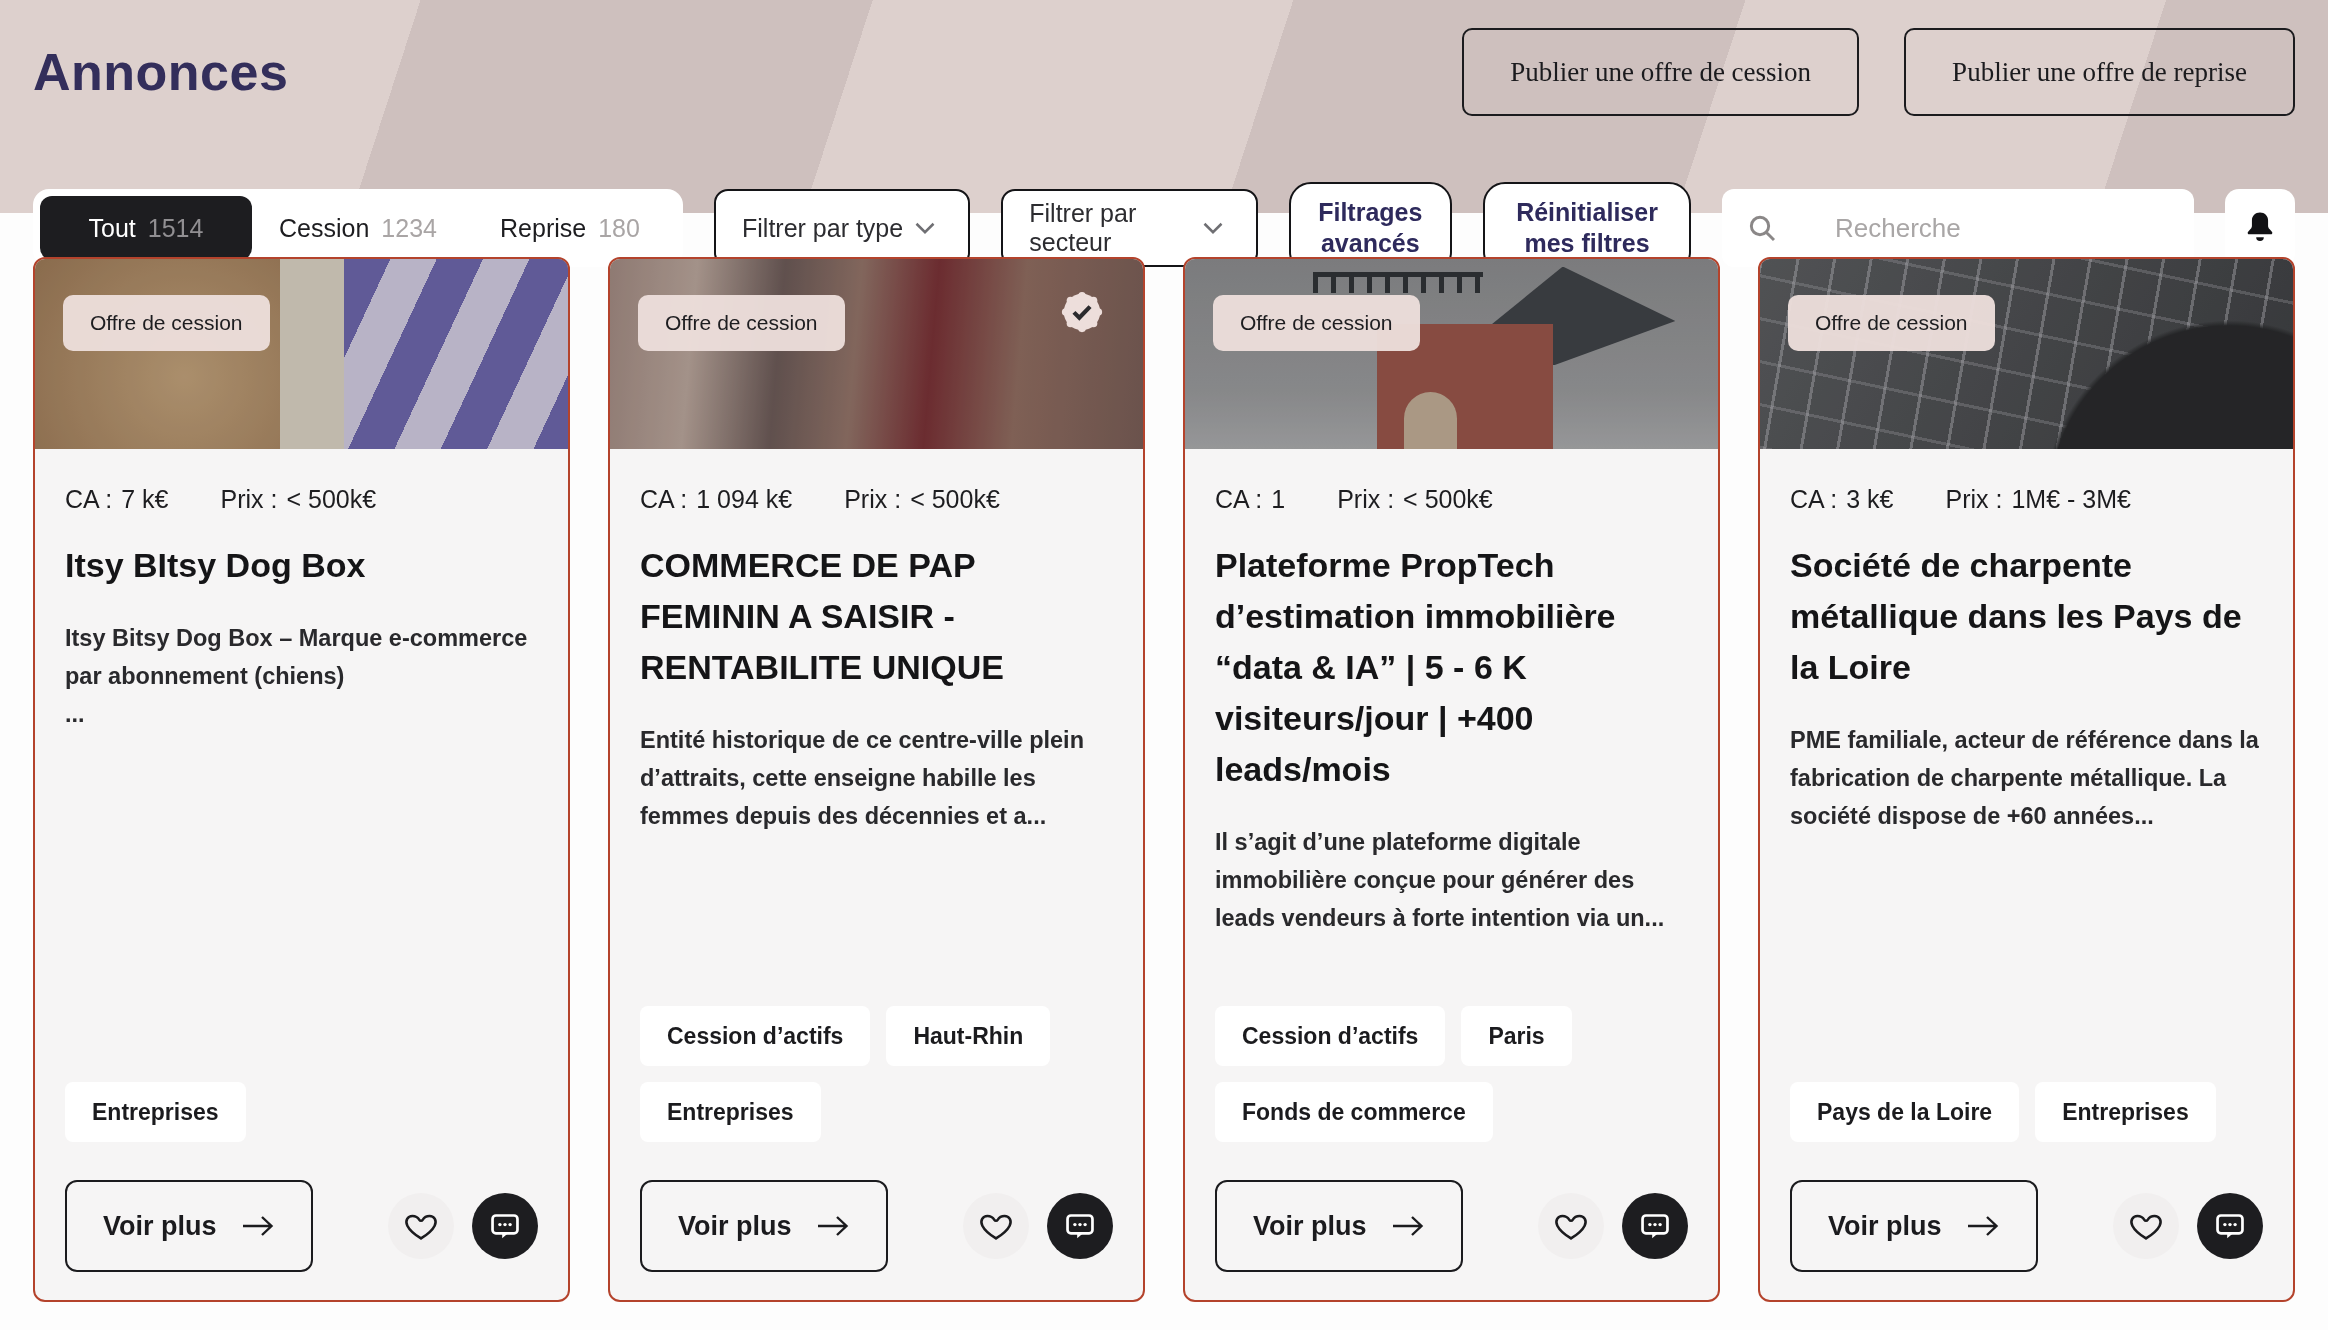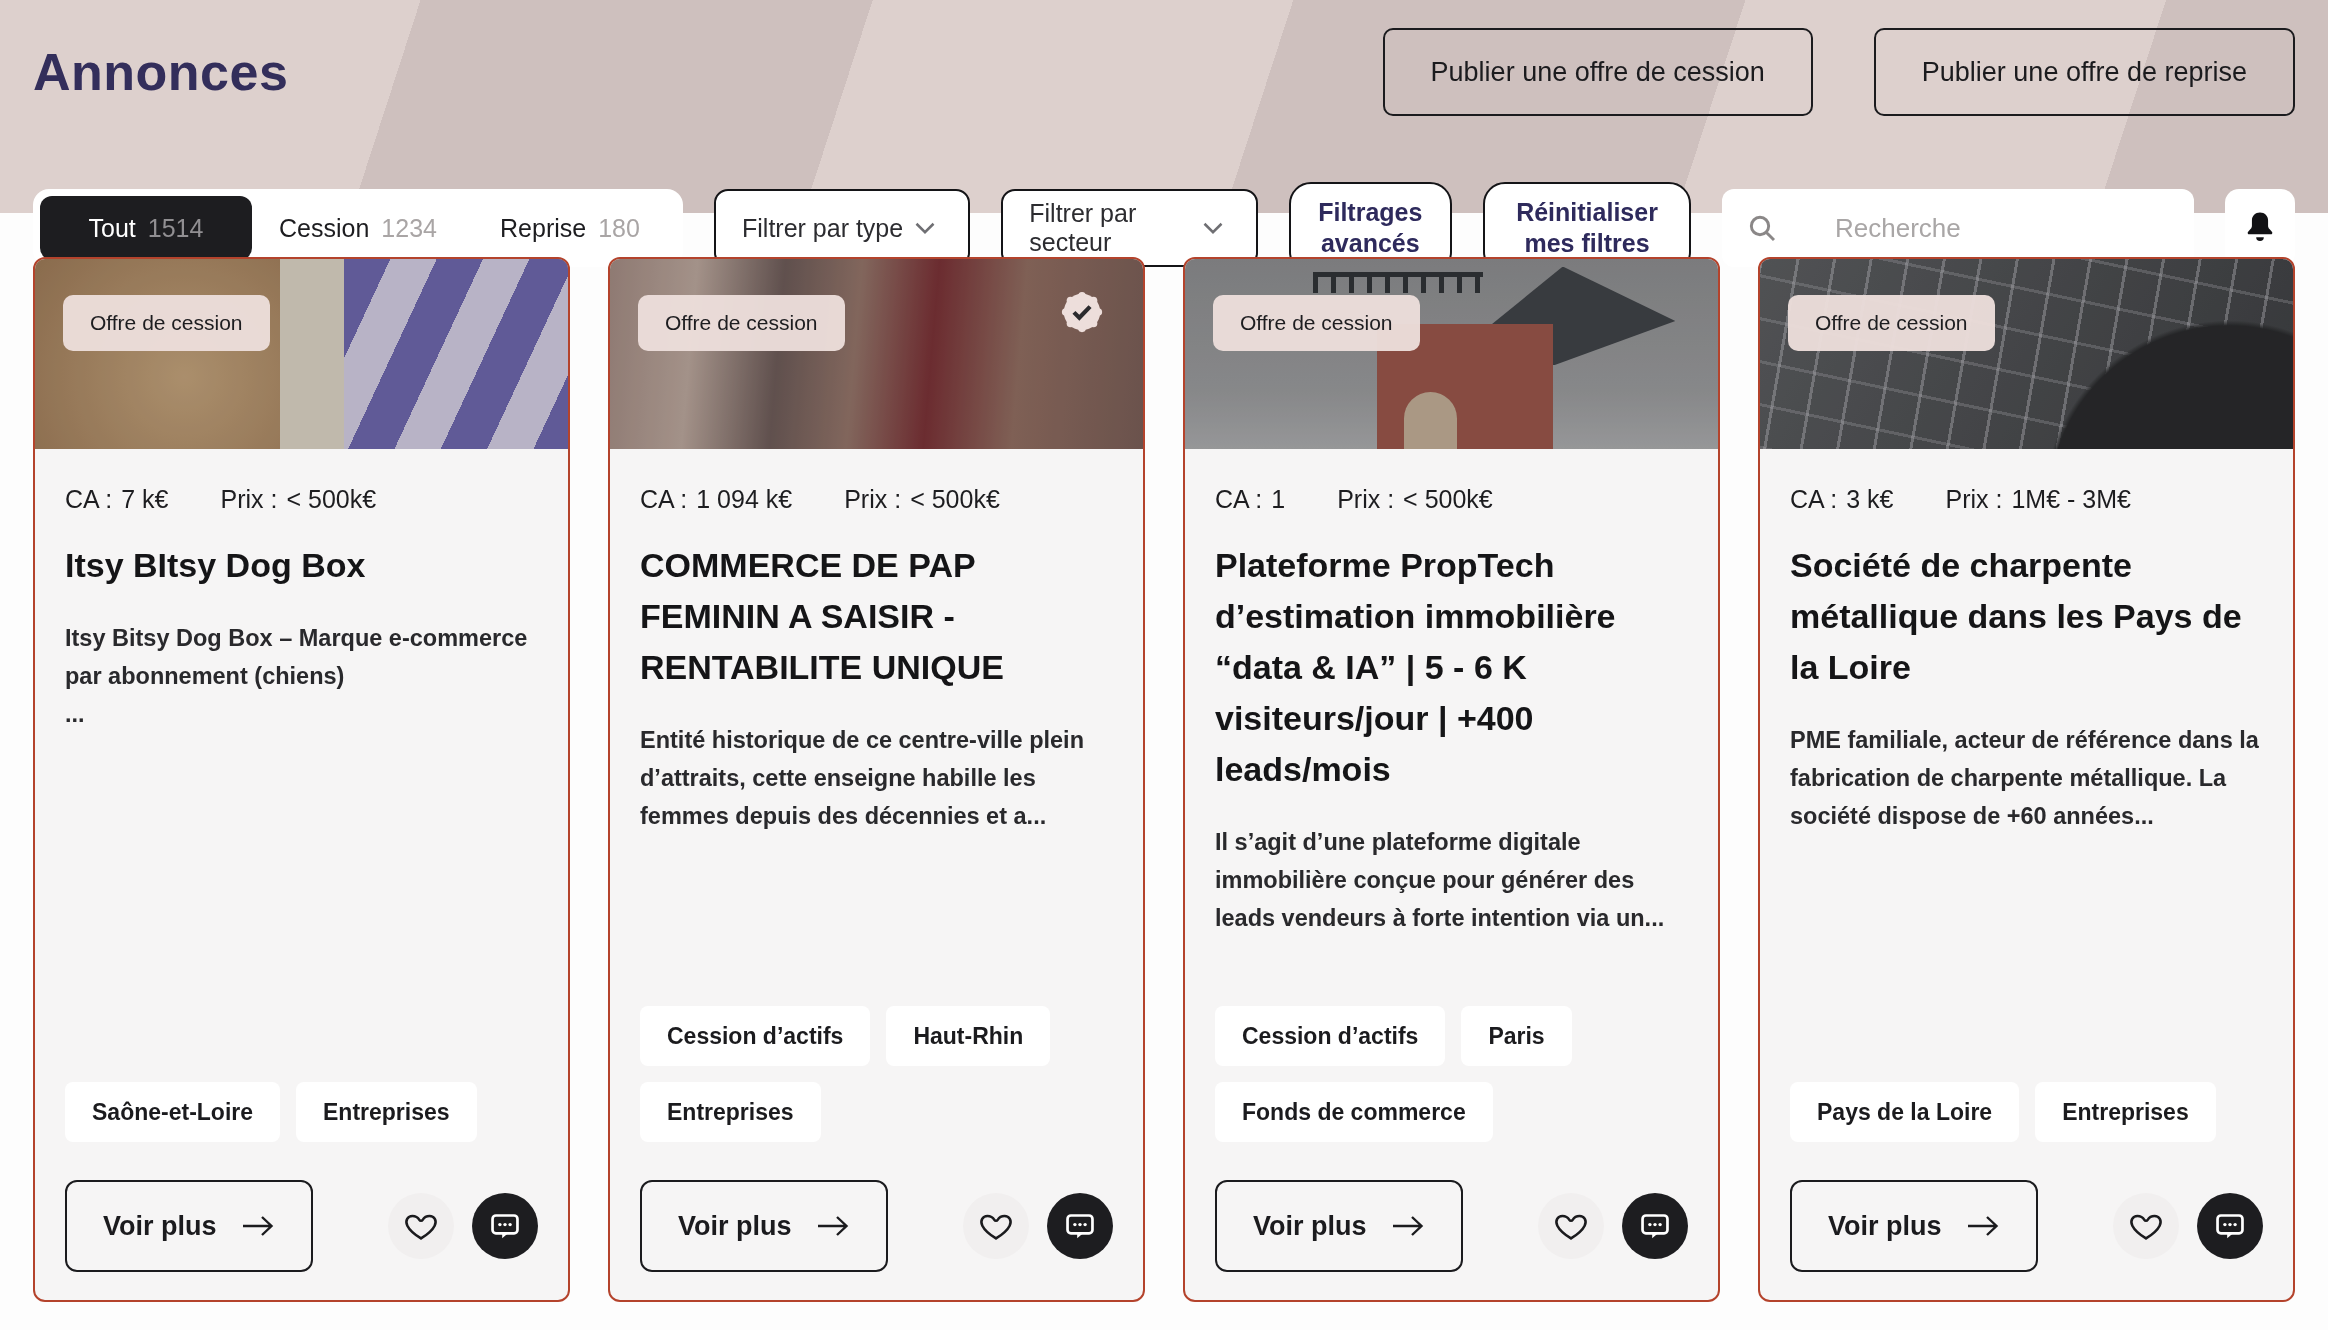--- a/index.html
+++ b/index.html
@@ -13,21 +13,21 @@
   .header-band {
     height:213px;
     padding:0 33px;
     background:
       repeating-linear-gradient(108deg,
         #ddd0cd 0px, #ddd0cd 400px,
         #cec0be 400px, #cec0be 830px);
   }
   .header-top { display:flex; justify-content:space-between; align-items:center; padding-top:28px; }
   .page-title { font-size:52px; font-weight:bold; color:#332e5b; letter-spacing:.5px; }
-  .publish-buttons { display:flex; gap:61px; }
+  .publish-buttons { display:flex; gap:45px;font-family:Liberation Serif, serif; }
   .btn-outline {
     height:88px; padding:0 46px;
     background:transparent; border:2.5px solid #1b1b1e; border-radius:10px;
     font-family:inherit; font-size:27px; color:#1b1b1e; font-weight:500; cursor:pointer;
   }
   
   .filter-row { display:flex; align-items:center; gap:31px; margin-top:66px; }
   .tab-group {
     width:650px; height:78px; flex:none;
     background:#fff; border-radius:16px;
@@ -230,21 +230,20 @@
           </div>
         <div class="metric">
             <span>Prix :</span>
             <span>&lt; 500k€</span>
           </div>
       </div>
       <div class="card-title">Itsy BItsy Dog Box</div>
       <div class="card-desc">Itsy Bitsy Dog Box – Marque e-commerce par abonnement (chiens)
 ...</div>
       <div class="tags">
-        <span class="tag">Saône-et-Loire</span>
         <span class="tag">Entreprises</span>
       </div>
       <div class="card-footer">
         <button class="voir-plus">
           <span>Voir plus</span>
           <span>
               <svg width="34" height="26" viewBox="0 0 34 26" fill="none">
                 <path d="M2 13h28M21 4l9.5 9L21 22" stroke="#1b1b1e" stroke-width="2.4"></path>
               </svg>
             </span>

